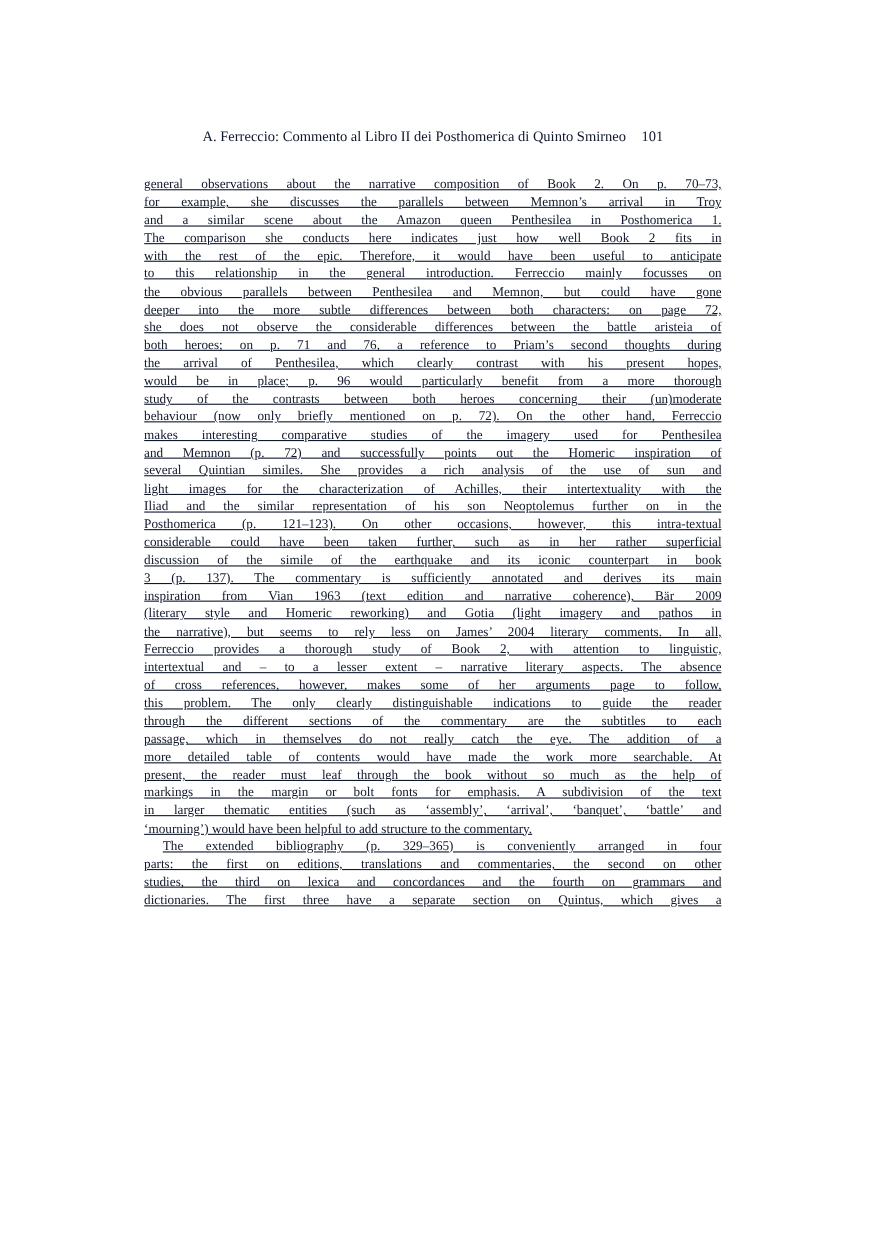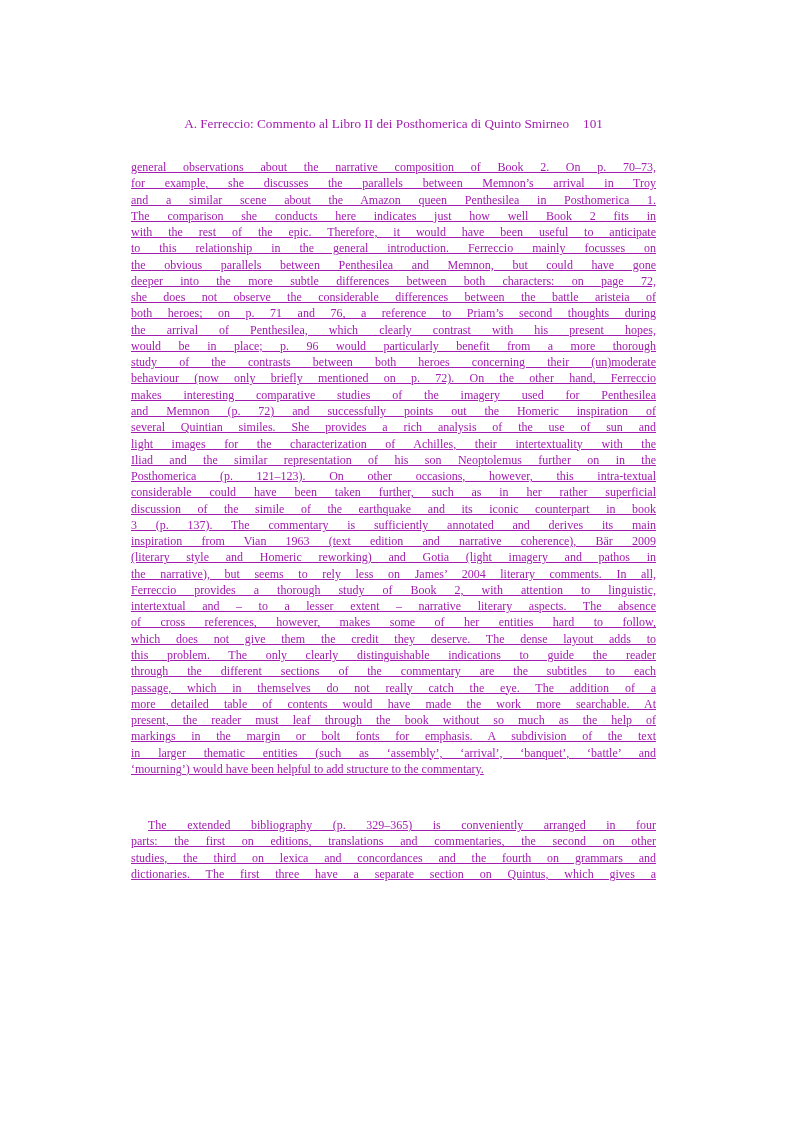--- a/index.html
+++ b/index.html
@@ -6,21 +6,21 @@
     margin: 0;
     padding: 0;
     background: #ffffff;
   }
   .sheet {
     position: relative;
     width: 800px;
     height: 1131px;
     background: #ffffff;
     font-family: "Liberation Serif", "DejaVu Serif", serif;
-    color: #a21caf;
+    color: #0f172a;
     overflow: hidden;
   }
   .running-head {
     position: absolute;
     left: 131px;
     top: 116px;
     width: 525px;
     text-align: center;
     font-size: 13.2px;
     line-height: 16.3px;
@@ -47,21 +47,20 @@
     height: 16.28px;
     overflow: hidden;
     white-space: normal;
   }
   .line.no-justify {
     text-align: right;
     text-align-last: left;
   }
   .line.indent {
     text-indent: 17px;
-    margin-top: 40px;
   }
 </style>
 </head>
 <body>
 
 <div class="sheet">
   <div class="running-head">
     <span>A. Ferreccio: Commento al Libro II dei Posthomerica di Quinto Smirneo</span><span class="page-number">101</span>
   </div>
   <div class="page-body">
@@ -87,22 +86,21 @@
         <div class="line">Iliad and the similar representation of his son Neoptolemus further on in the</div>
         <div class="line">Posthomerica (p. 121–123). On other occasions, however, this intra-textual</div>
         <div class="line">considerable could have been taken further, such as in her rather superficial</div>
         <div class="line">discussion of the simile of the earthquake and its iconic counterpart in book</div>
         <div class="line">3 (p. 137). The commentary is sufficiently annotated and derives its main</div>
         <div class="line">inspiration from Vian 1963 (text edition and narrative coherence), Bär 2009</div>
         <div class="line">(literary style and Homeric reworking) and Gotia (light imagery and pathos in</div>
         <div class="line">the narrative), but seems to rely less on James’ 2004 literary comments. In all,</div>
         <div class="line">Ferreccio provides a thorough study of Book 2, with attention to linguistic,</div>
         <div class="line">intertextual and – to a lesser extent – narrative literary aspects. The absence</div>
-        <div class="line">of cross references, however, makes some of her entities hard to follow,</div>
-        <div class="line">which does not give them the credit they deserve. The dense layout adds to</div>
+        <div class="line">of cross references, however, makes some of her arguments page to follow,</div>
         <div class="line">this problem. The only clearly distinguishable indications to guide the reader</div>
         <div class="line">through the different sections of the commentary are the subtitles to each</div>
         <div class="line">passage, which in themselves do not really catch the eye. The addition of a</div>
         <div class="line">more detailed table of contents would have made the work more searchable. At</div>
         <div class="line">present, the reader must leaf through the book without so much as the help of</div>
         <div class="line">markings in the margin or bolt fonts for emphasis. A subdivision of the text</div>
         <div class="line">in larger thematic entities (such as ‘assembly’, ‘arrival’, ‘banquet’, ‘battle’ and</div>
         <div class="line no-justify">‘mourning’) would have been helpful to add structure to the commentary.</div>
       </div>
       <div class="paragraph">

